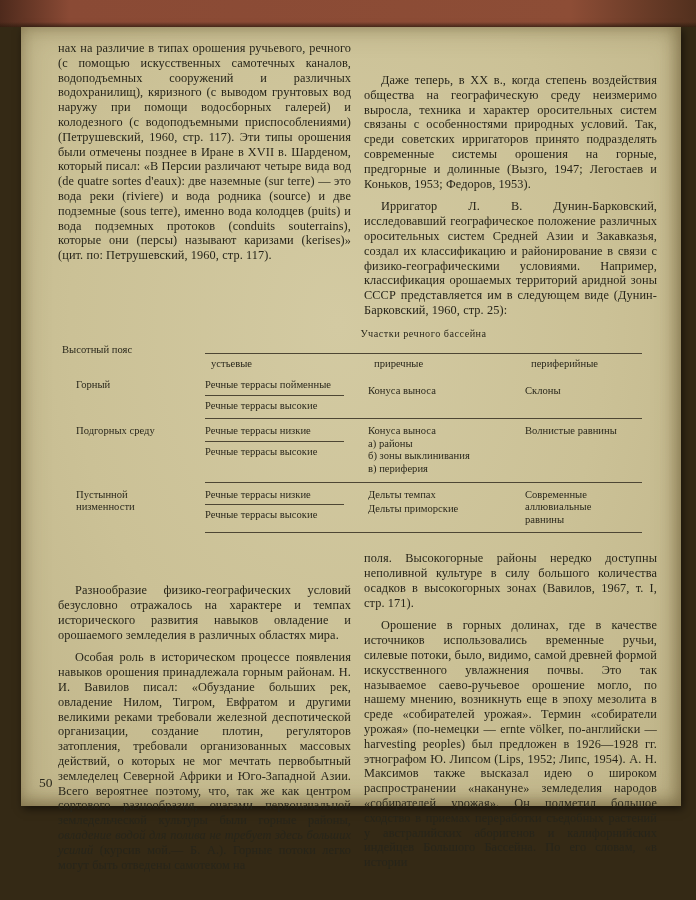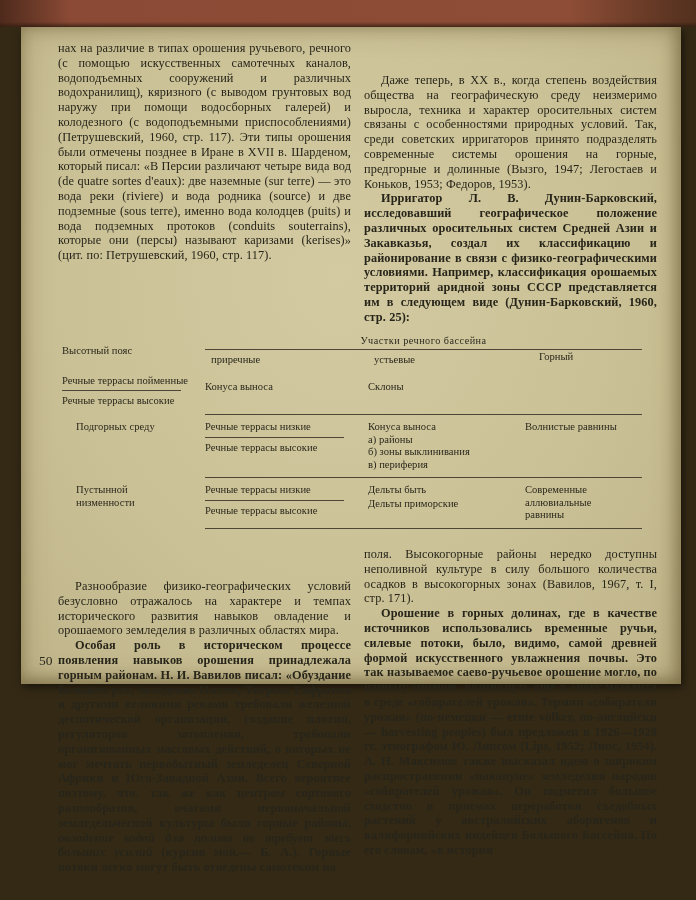--- a/index.html
+++ b/index.html
@@ -13,51 +13,51 @@
   
   .frame-top {
     position:absolute; top:0; left:0; right:0; height:27px;
     background:linear-gradient(90deg,#4e2a1c 0%,#8a4a35 10%,#8d4d36 82%,#52301e 100%);
   }
   .frame-top::after{
     content:""; position:absolute; left:0; right:0; bottom:0; height:5px;
     background:linear-gradient(180deg, rgba(0,0,0,0) 0%, rgba(30,20,8,.55) 100%);
   }
   .page {
-    position:absolute; left:21px; top:27px; width:660px; height:657px;
+    position:absolute; left:21px; top:27px; width:660px; height:779px;
     background:
       radial-gradient(ellipse at 48% 38%, #d3caa2 0%, #cbc196 55%, #bfb489 100%);
     box-shadow: inset 0 0 28px rgba(92,75,38,.38), inset -7px 0 14px rgba(92,75,38,.28),
                 inset 0 -6px 12px rgba(92,75,38,.25), 2px 3px 8px rgba(0,0,0,.55);
     color:#27251a;
   }
   .content { padding:14px 24px 0 37px; }
   .cols { display:flex; gap:13px; }
   .col { width:293px; }
   p.para {
     font-size:12.3px; line-height:14.8px; text-align:justify;
     color:#27251a; letter-spacing:.1px;
   }
-  p.para + p.para { margin-top:0;font-weight:bold; }
+  p.para + p.para { margin-top:8px; }
   .indent { text-indent:17px;margin-top:32px; }
   .italic { font-style:italic; }
 
   
   .tbl {
     margin:10px 0 13px 4px;
     display:grid;
     grid-template-columns:143px 163px 157px 117px;
     font-size:10.6px; line-height:12.6px;
     color:#2b291d;
   }
   .tbl-rowhead { grid-column:1; grid-row:1 / 3; align-self:center; padding-bottom:6px; }
   .tbl-title {
     grid-column:2 / 5; grid-row:1;
     text-align:center; font-size:10.2px; letter-spacing:.5px;
-    padding-bottom:2px;
+    padding-bottom:13px;
     border-bottom:1px solid #4d4634;
   }
   .tbl-colhead { grid-row:2; padding:4px 0 7px 6px; }
   .rlabel { padding:1px 8px 4px 14px; }
   .rlabel .w { display:inline-block; max-width:86px; }
   .cell { padding:1px 10px 5px 0; }
   .inner-sep { border-top:1px solid #4d4634; margin:3px 14px 4px 0; height:0; }
   .row-sep { grid-column:2 / 5; border-top:1px solid #4d4634; margin:1px 0 5px; height:0; }
   .vcenter { align-self:center; padding-bottom:14px; }
   .vspread { display:flex; flex-direction:column; justify-content:space-between; align-self:stretch; padding-bottom:16px; }
@@ -81,22 +81,23 @@
       </div>
       <div class="col">
         <p class="para indent">Даже теперь, в XX в., когда степень воздействия общества на географическую среду неизмеримо выросла, техника и характер оросительных систем связаны с особенностями природных условий. Так, среди советских ирригаторов принято подразделять современные системы орошения на горные, предгорные и долинные (Вызго, 1947; Легостаев и Коньков, 1953; Федоров, 1953).</p>
         <p class="para indent">Ирригатор Л. В. Дунин-Барковский, исследовавший географическое положение различных оросительных систем Средней Азии и Закавказья, создал их классификацию и районирование в связи с физико-географическими условиями. Например, классификация орошаемых территорий аридной зоны СССР представляется им в следующем виде (Дунин-Барковский, 1960, стр. 25):</p>
       </div>
     </div>
 
     <div class="tbl">
       <div class="tbl-rowhead">Высотный пояс</div>
       <div class="tbl-title">Участки речного бассейна</div>
+      <div class="tbl-colhead">устьевые</div>
       <div class="tbl-colhead">приречные</div>
-      <div class="tbl-colhead">устьевые</div>
+      <div class="tbl-colhead">периферийные</div>
 
       <div class="rlabel"><span class="w">Горный</span></div>
       <div class="cell">
         <div>Речные террасы пойменные</div>
         <div class="inner-sep"></div>
         <div>Речные террасы высокие</div>
       </div>
       <div class="cell vcenter">Конуса выноса</div>
       <div class="cell vcenter">Склоны</div>
       <div class="row-sep"></div>
@@ -116,21 +117,21 @@
       <div class="cell">Волнистые равнины</div>
       <div class="row-sep"></div>
 
       <div class="rlabel"><span class="w">Пустынной низменности</span></div>
       <div class="cell">
         <div>Речные террасы низкие</div>
         <div class="inner-sep"></div>
         <div>Речные террасы высокие</div>
       </div>
       <div class="cell vspread">
-        <div>Дельты быть</div>
+        <div>Дельты темпах</div>
         <div>Дельты приморские</div>
       </div>
       <div class="cell">Современные аллювиальные равнины</div>
       <div class="row-sep"></div>
     </div>
 
     <div class="cols">
       <div class="col">
         <p class="para indent">Разнообразие физико-географических условий безусловно отражалось на характере и темпах исторического развития навыков овладение и орошаемого земледелия в различных областях мира.</p>
         <p class="para indent"><span>Особая роль в историческом процессе появления навыков орошения принадлежала горным районам. Н. И. Вавилов писал: «Обуздание больших рек, овладение Нилом, Тигром, Евфратом и другими великими реками требовали железной деспотической организации, создание плотин, регуляторов затопления, требовали организованных массовых действий, о которых не мог мечтать первобытный земледелец Северной Африки и Юго-Западной Азии. Всего вероятнее поэтому, что, так же как центром сортового разнообразия, очагами первоначальной земледельческой культуры были горные районы, </span><span class="italic">овладение водой для полива не требует здесь больших усилий</span><span> (курсив мой.— Б. А.). Горные потоки легко могут быть отведены самотеком на</span></p>

